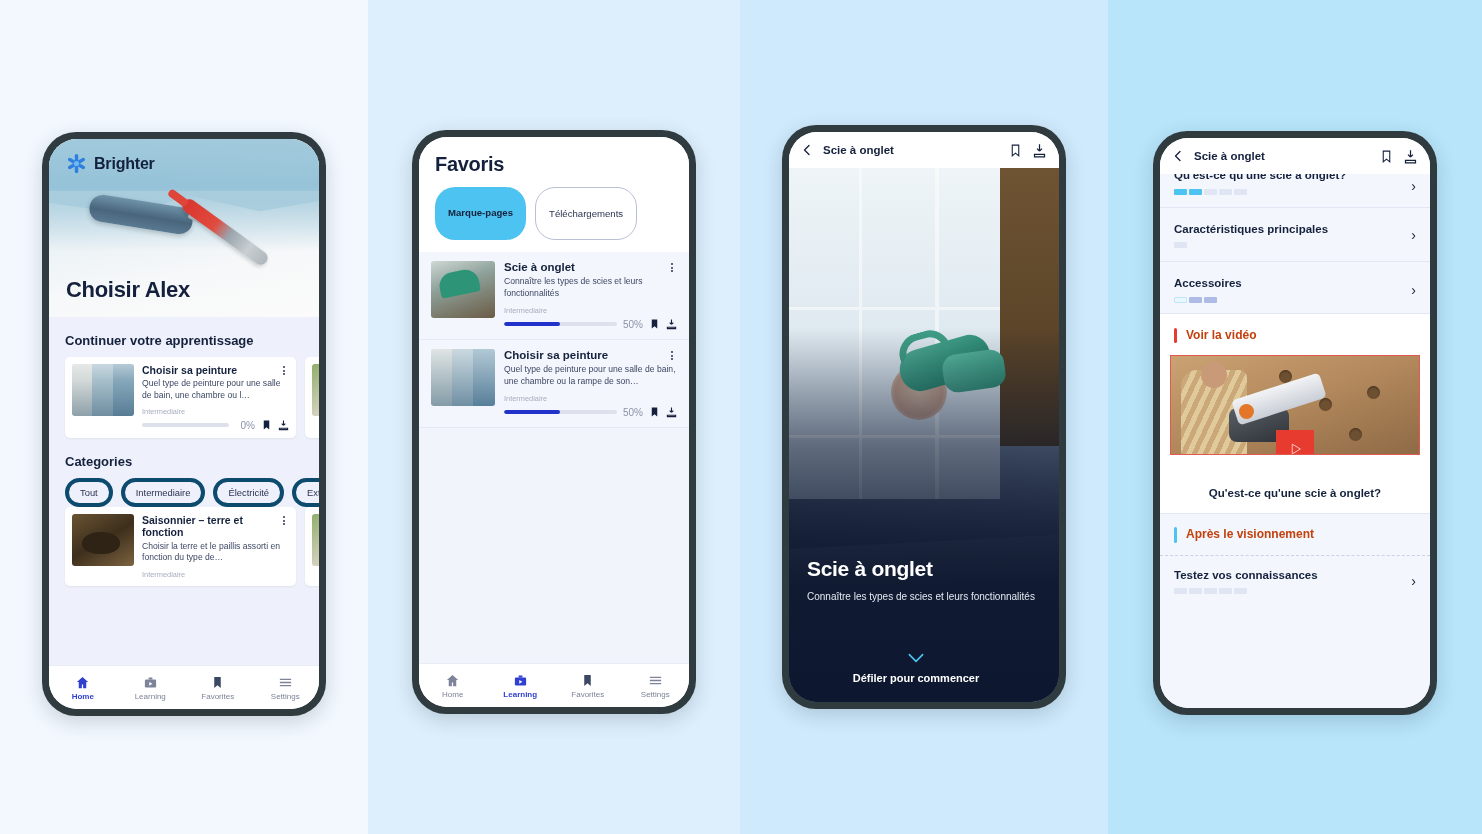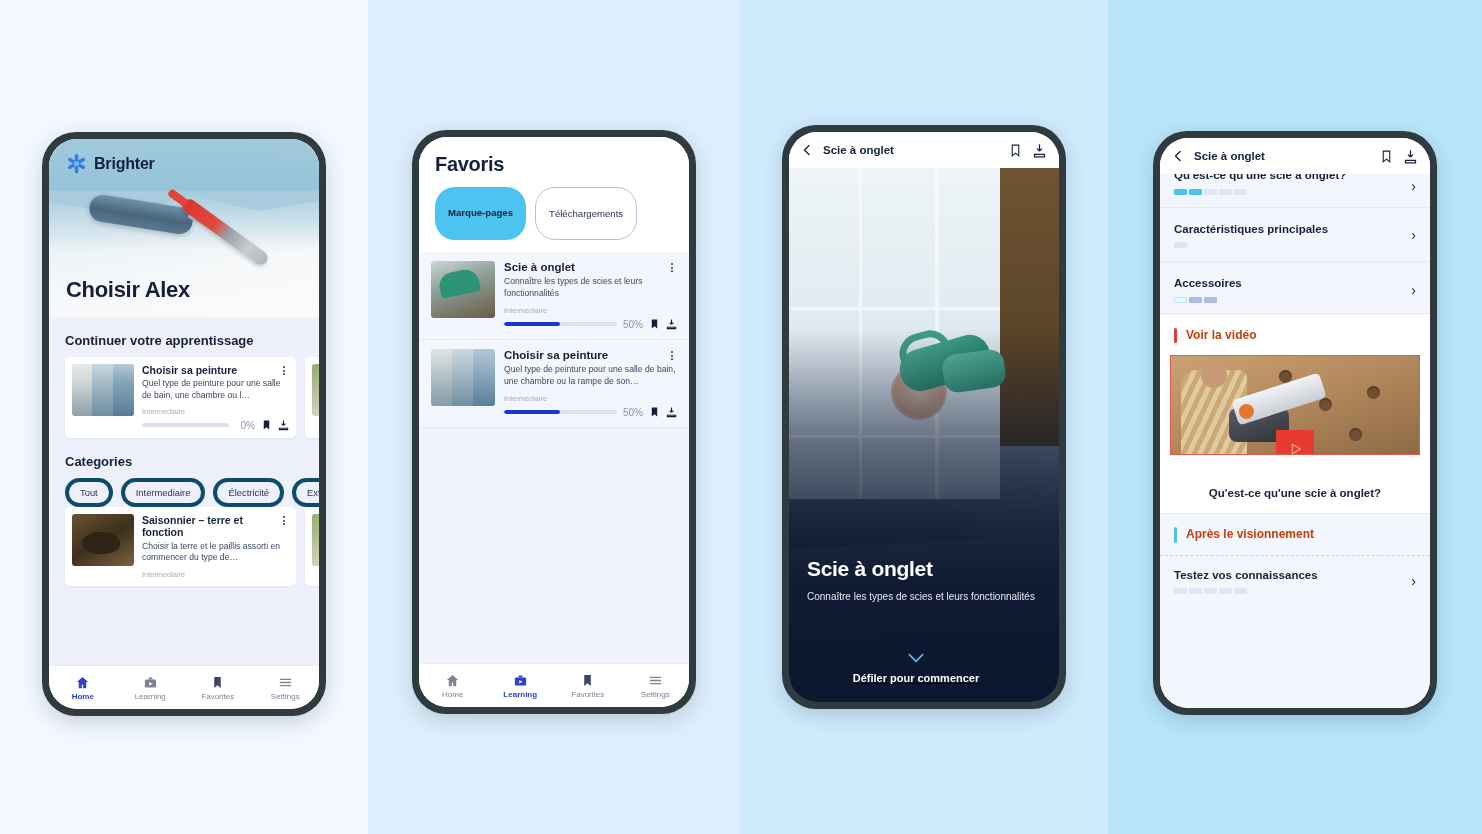--- a/index.html
+++ b/index.html
@@ -243,21 +243,21 @@
     background: linear-gradient(180deg,#56647c,#2a3450);
     transform: rotate(-3deg);
   }
   .cv-scrim {
     position: absolute; inset: 0;
     background: linear-gradient(180deg, rgba(12,22,45,0) 30%, rgba(12,22,45,.55) 52%, rgba(12,22,45,.93) 78%, #0d1730 100%);
   }
   .cv-copy { position: absolute; left: 18px; right: 18px; bottom: 98px; z-index: 3; }
   .cv-h1 { font-size: 21px; font-weight: bold; color: #fff; letter-spacing: -.3px; }
   .cv-sub { font-size: 10px; color: #e3e9f2; line-height: 1.55; margin-top: 8px; }
-  .cv-scroll { position: absolute; left: 0; right: 16px; bottom: 18px; text-align: center; z-index: 3; text-decoration: underline; }
+  .cv-scroll { position: absolute; left: 0; right: 16px; bottom: 18px; text-align: center; z-index: 3; }
   .cv-scroll .lbl { font-size: 11px; font-weight: bold; color: #fff; margin-top: 5px; }
 
   
   .toc { flex: 1 1 auto; background: #f4f6fd; overflow: hidden; }
   .toc-row {
     padding: 10px 14px; display: flex; align-items: center; gap: 8px;
     border-bottom: 1px solid #e1e7f3; background: #f4f6fd;
   }
   .toc-row .tr-main { flex: 1 1 auto; min-width: 0; }
   .tr-title { font-size: 11.5px; font-weight: bold; color: #14213d; line-height: 1.25; }
@@ -385,21 +385,21 @@
             <div class="thumb soil"></div>
             <div class="cc-body">
               <div class="cc-head">
                 <div class="cc-title">Saisonnier – terre et fonction</div>
                 <div class="kebab">
                     <i></i>
                     <i></i>
                     <i></i>
                   </div>
               </div>
-              <div class="cc-desc">Choisir la terre et le paillis assorti en commencer du type de…</div>
+              <div class="cc-desc">Choisir la terre et le paillis assorti en fonction du type de…</div>
               <div class="cc-level">Intermediaire</div>
             </div>
           </div>
           <div class="course-card w-peek">
             <div class="thumb garden" style="width:52px"></div>
           </div>
         </div>
       </div>
 
       <div class="tabbar">

